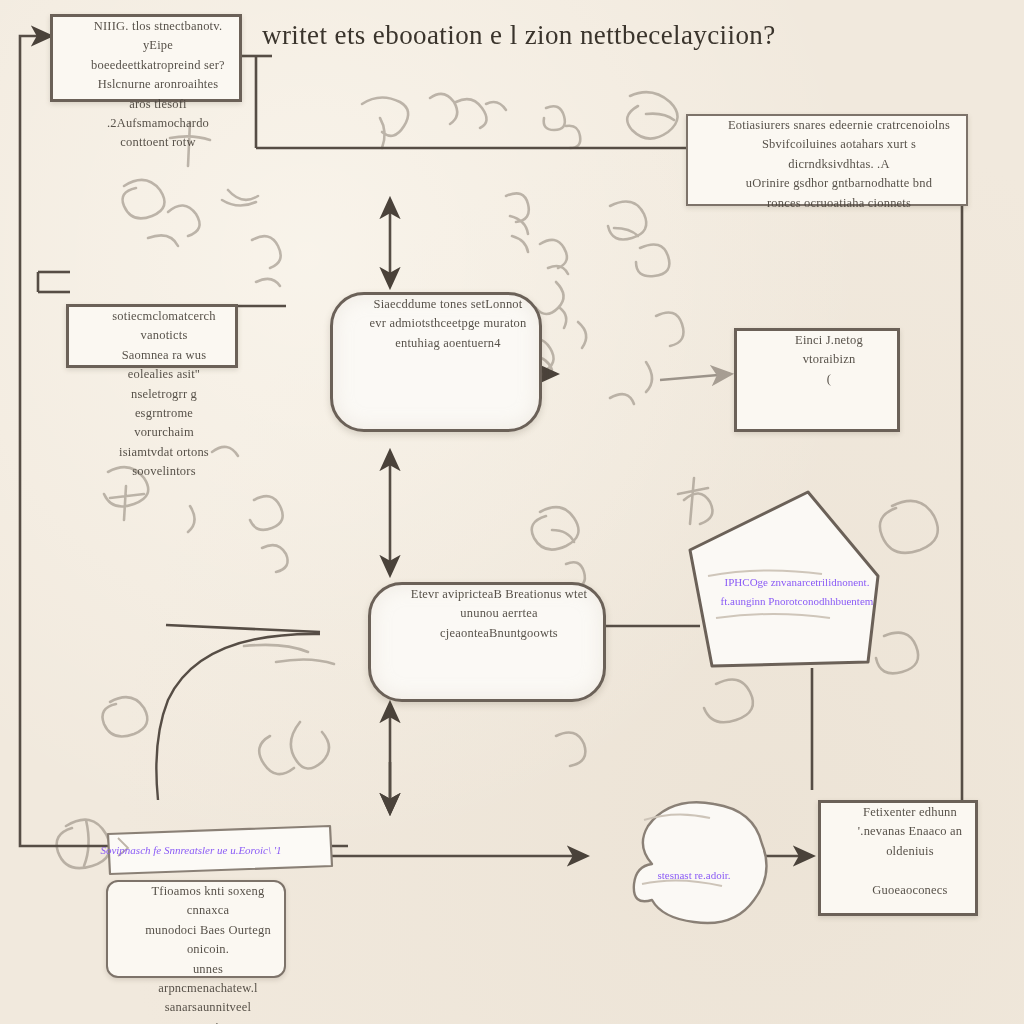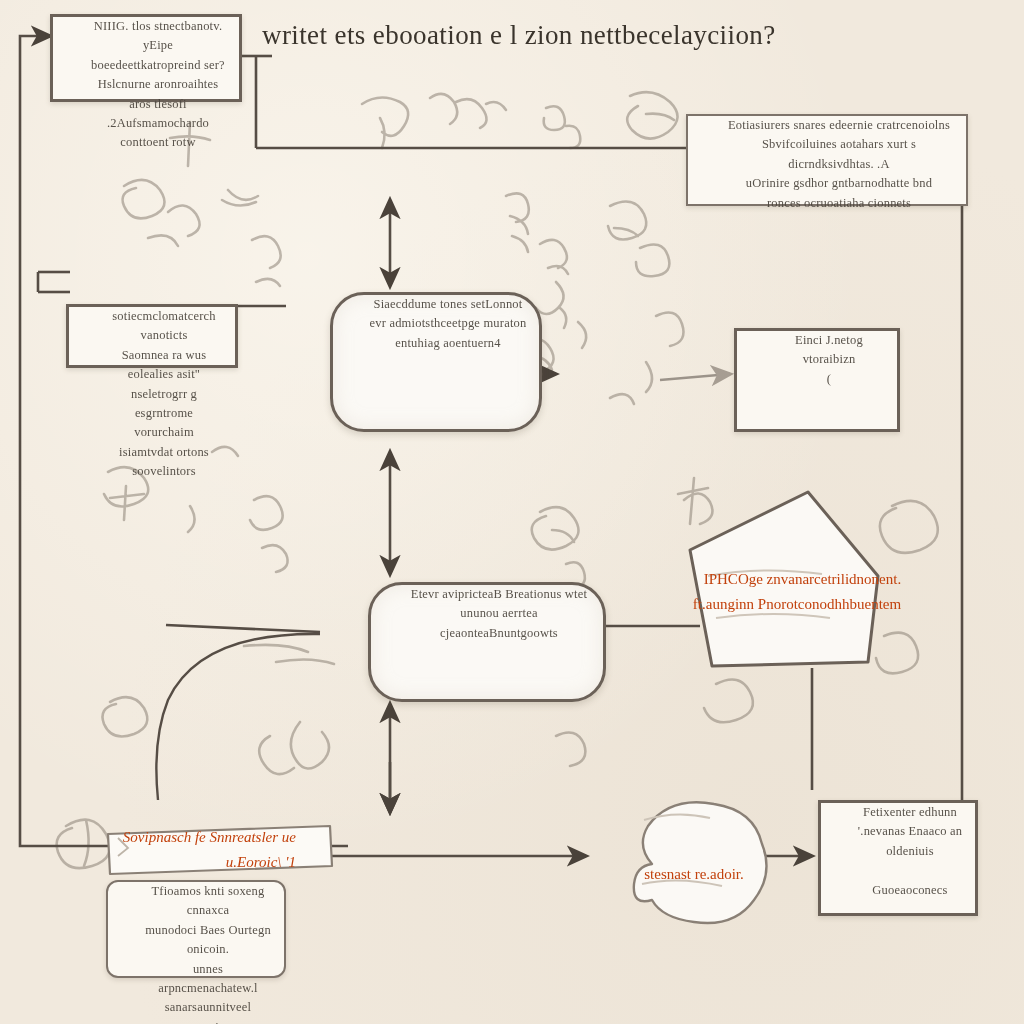--- a/index.html
+++ b/index.html
@@ -86,24 +86,24 @@
   
   .shape-wrap { position: absolute; }
   .shape-wrap svg { display: block; }
   .shape-wrap .shape-text {
     position: absolute;
     inset: 0;
     display: flex;
     flex-direction: column;
     align-items: center;
     justify-content: center;
-    text-align: right;
-    font-size: 15px;
+    text-align: center;
+    font-size: 11px;
     line-height: 1.7;
-    color: #c2410c;
+    color: #8b5cf6;
     white-space: pre-line;
     filter: blur(0.3px);
     pointer-events: none;
     padding: 0 10px;
     box-sizing: border-box;
   }
   .shape-wrap.decision .shape-text { transform: translate(-10px, 12px); }
   .shape-wrap.banner .shape-text { font-style: italic; transform: translate(-28px, 0); }
   .shape-wrap.cloud .shape-text { transform: translate(-24px, 6px); }
 </style>

